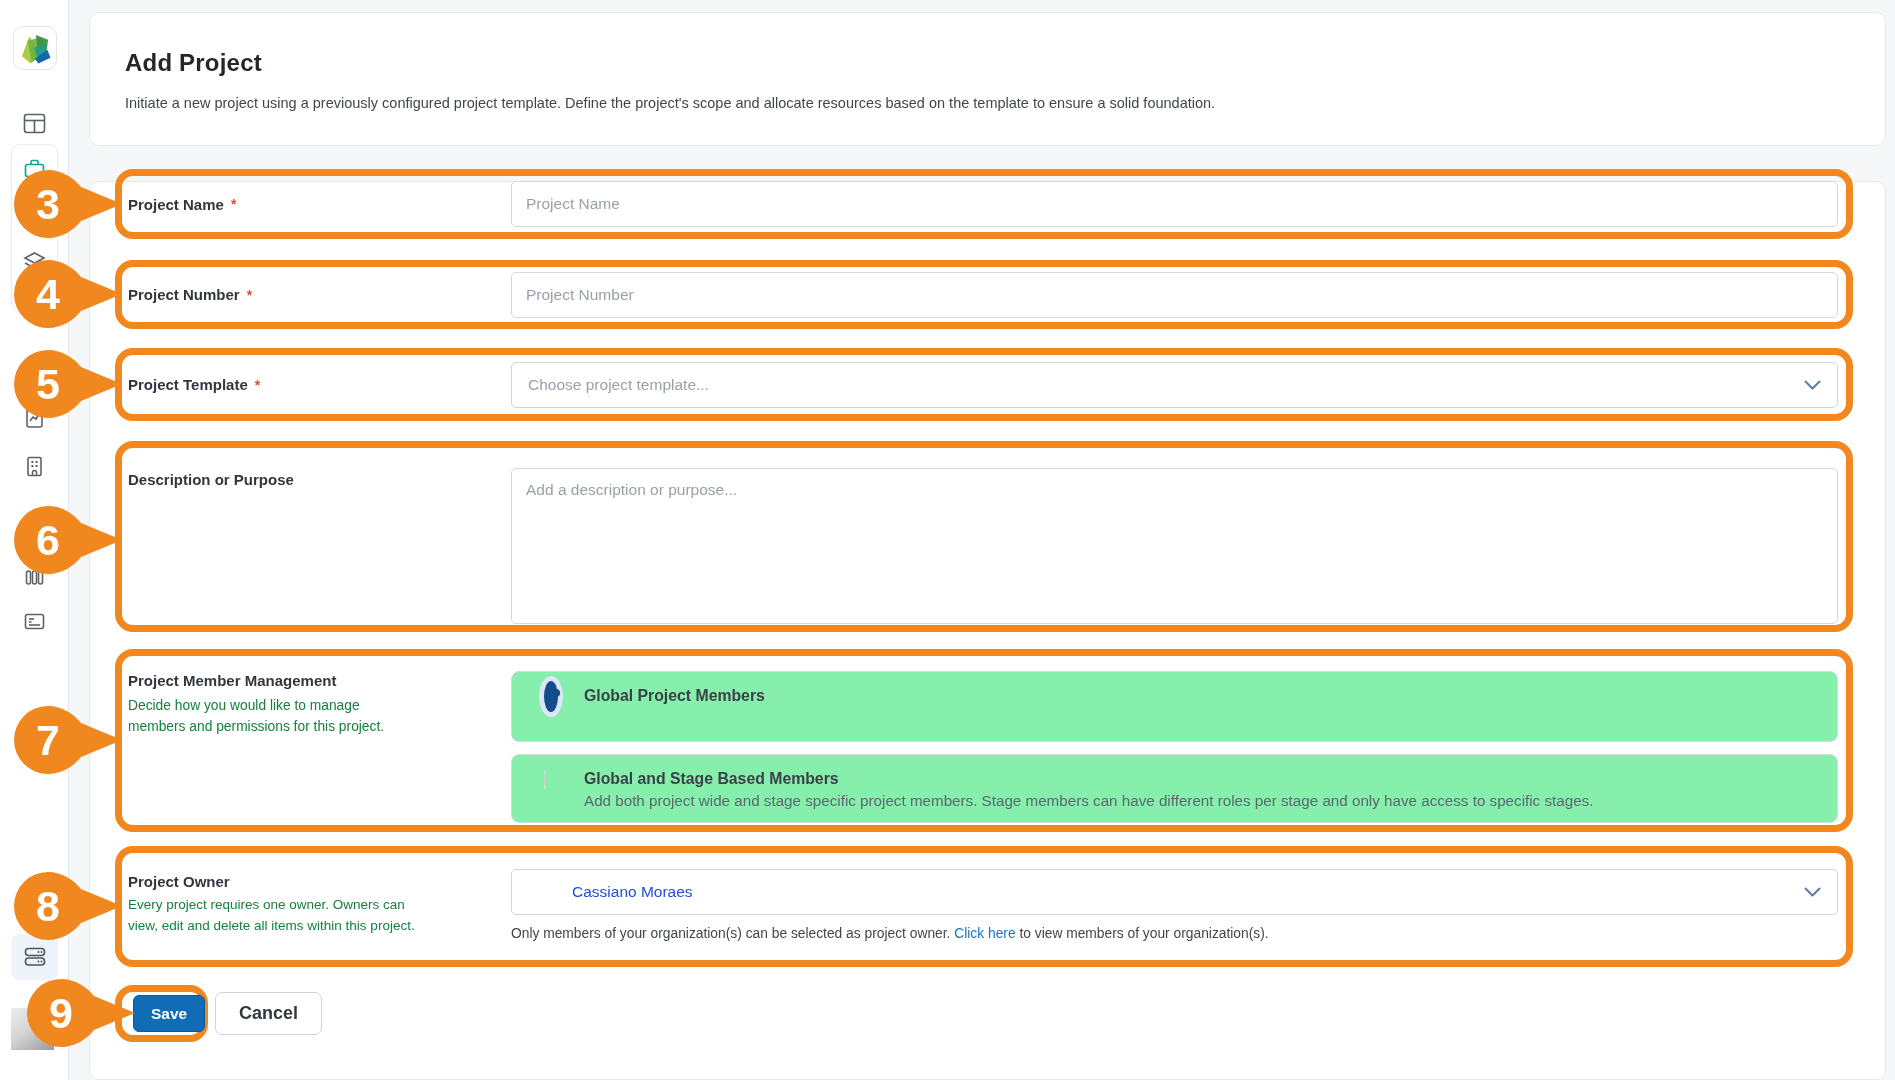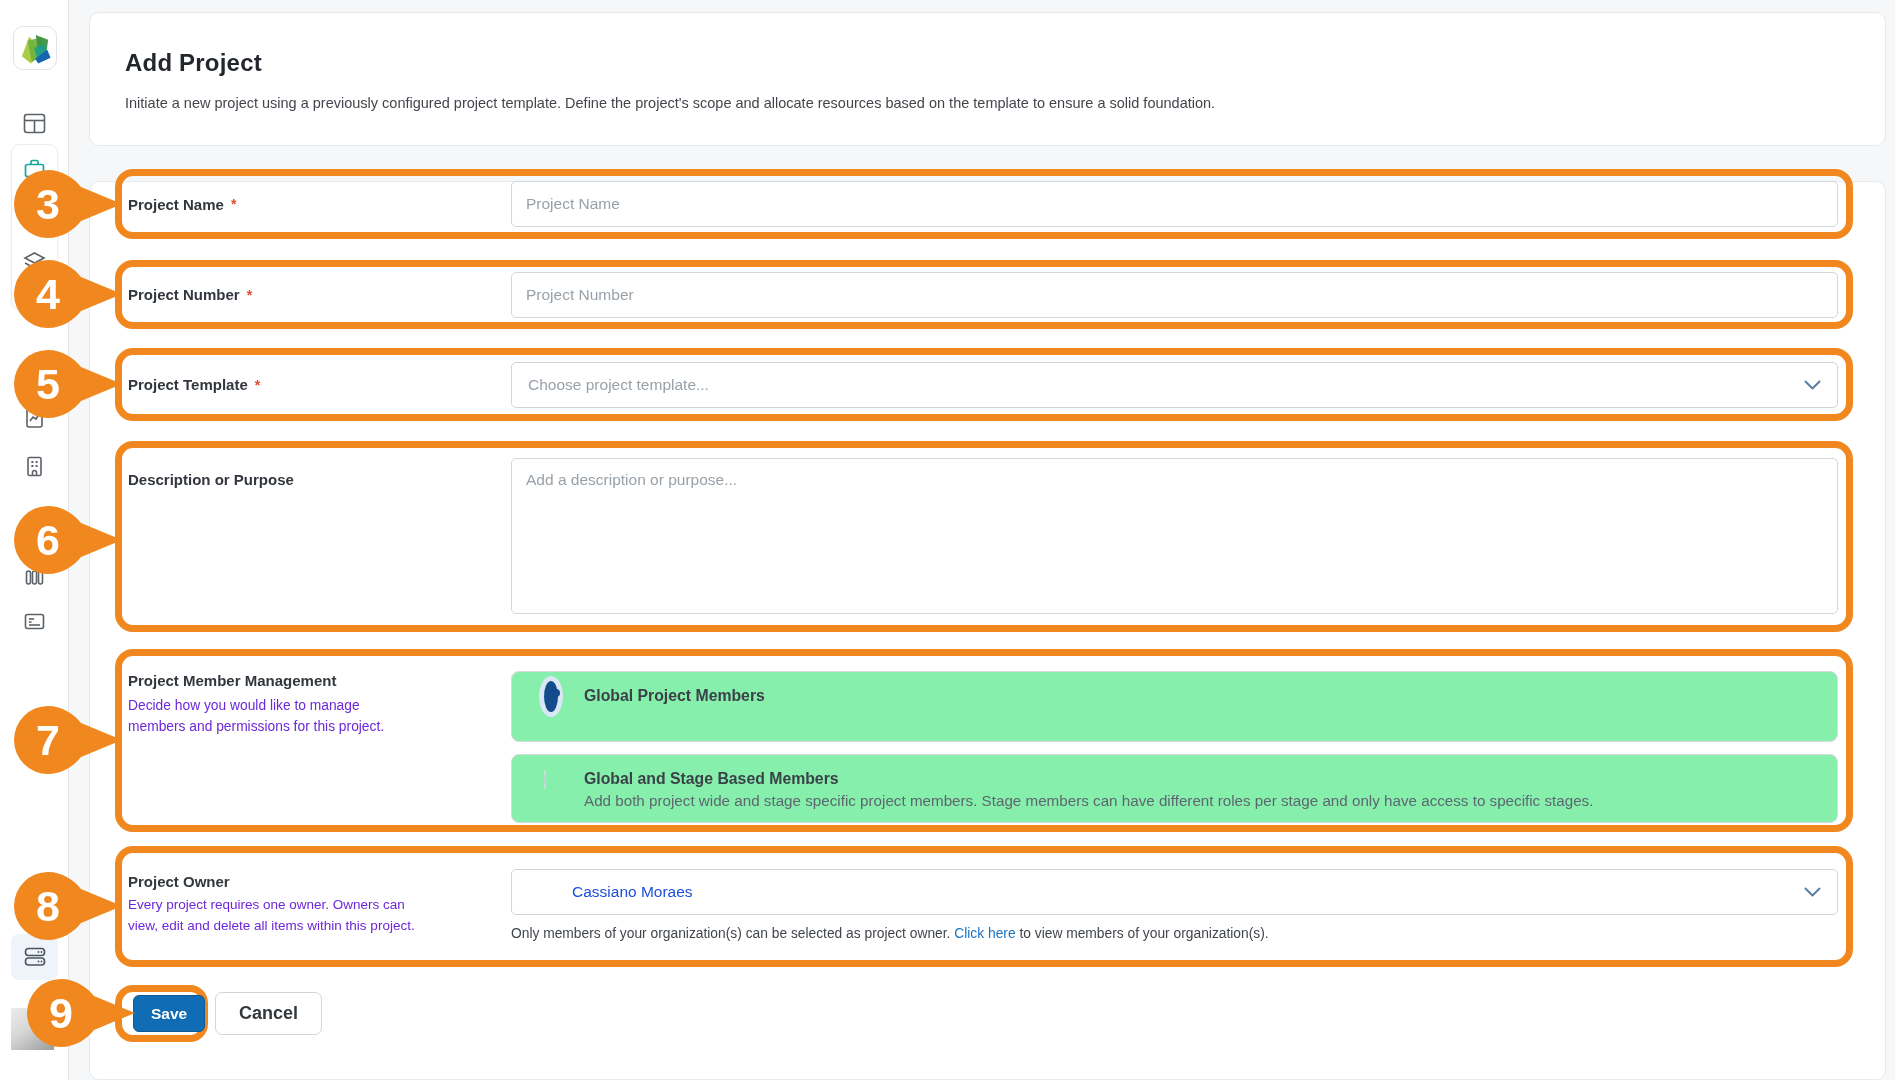--- a/index.html
+++ b/index.html
@@ -33,21 +33,21 @@
   .page-title { position:absolute; left:35px; top:36px; font-size:24px; font-weight:700; color:#23272c; letter-spacing:.2px; }
   .page-sub { position:absolute; left:35px; top:82px; font-size:14.5px; color:#41464c; }
   
   .hl { position:absolute; border:7px solid #F0881F; border-radius:18px; z-index:40; background:transparent; }
   .hl-inner { display:flex; width:100%; height:100%;gap:29px; }
   .col-l { width:360px; padding-left:6px; flex-shrink:0; }
   .col-r { flex:1; padding-right:8px; }
   .v-center { display:flex; align-items:center; height:100%; }
   .field-label { font-size:15px; font-weight:700; color:#32373d; }
   .req { color:#e14b32; font-size:14px; margin-left:7px; font-weight:700; }
-  .side-desc { font-size:13.8px; color:#6d28d9; line-height:21px; margin-top:6px; width:292px; }
+  .side-desc { font-size:13.8px; color:#15803d; line-height:21px; margin-top:6px; width:292px; }
   
   .tinput { width:100%; height:46px; border:1px solid #d5d8da; border-radius:5px;
     padding:0 14px; font-size:15.5px; font-family:inherit; color:#3a4752; background:#fff; outline:none; }
   .tinput::placeholder, .tarea::placeholder { color:#99a1a8; opacity:1; }
   .tarea { width:100%; height:156px; border:1px solid #d5d8da; border-radius:5px;
     padding:12px 14px; font-size:15.5px; font-family:inherit; color:#3a4752; resize:none; outline:none; }
   .selectbox { width:100%; height:46px; border:1px solid #d0d5d9; border-radius:5px;
     background:#fff; display:flex; align-items:center; padding:0 16px; font-size:15.5px; cursor:pointer; }
   .selectbox .ph { color:#99a1a8; }
   .selectbox .val { color:#1d4ed8;margin-left:44px; }
@@ -223,21 +223,21 @@
       </div>
     </div>
   </div>
 </div>
 
 <div class="hl" style="left:115px; top:441px; width:1738px; height:191px;">
   <div class="hl-inner">
     <div class="col-l" style="padding-top:23px;">
       <span class="field-label">Description or Purpose</span>
     </div>
-    <div class="col-r" style="padding-top:10px;">
+    <div class="col-r" style="padding-top:20px;">
       <textarea class="tarea" placeholder="Add a description or purpose..." style=""></textarea>
     </div>
   </div>
 </div>
 
 <div class="hl" style="left:115px; top:649px; width:1738px; height:183px;">
   <div class="hl-inner">
     <div class="col-l" style="padding-top:16px;">
       <div class="field-label">Project Member Management</div>
       <div class="side-desc">Decide how you would like to manage members and permissions for this project.</div>

